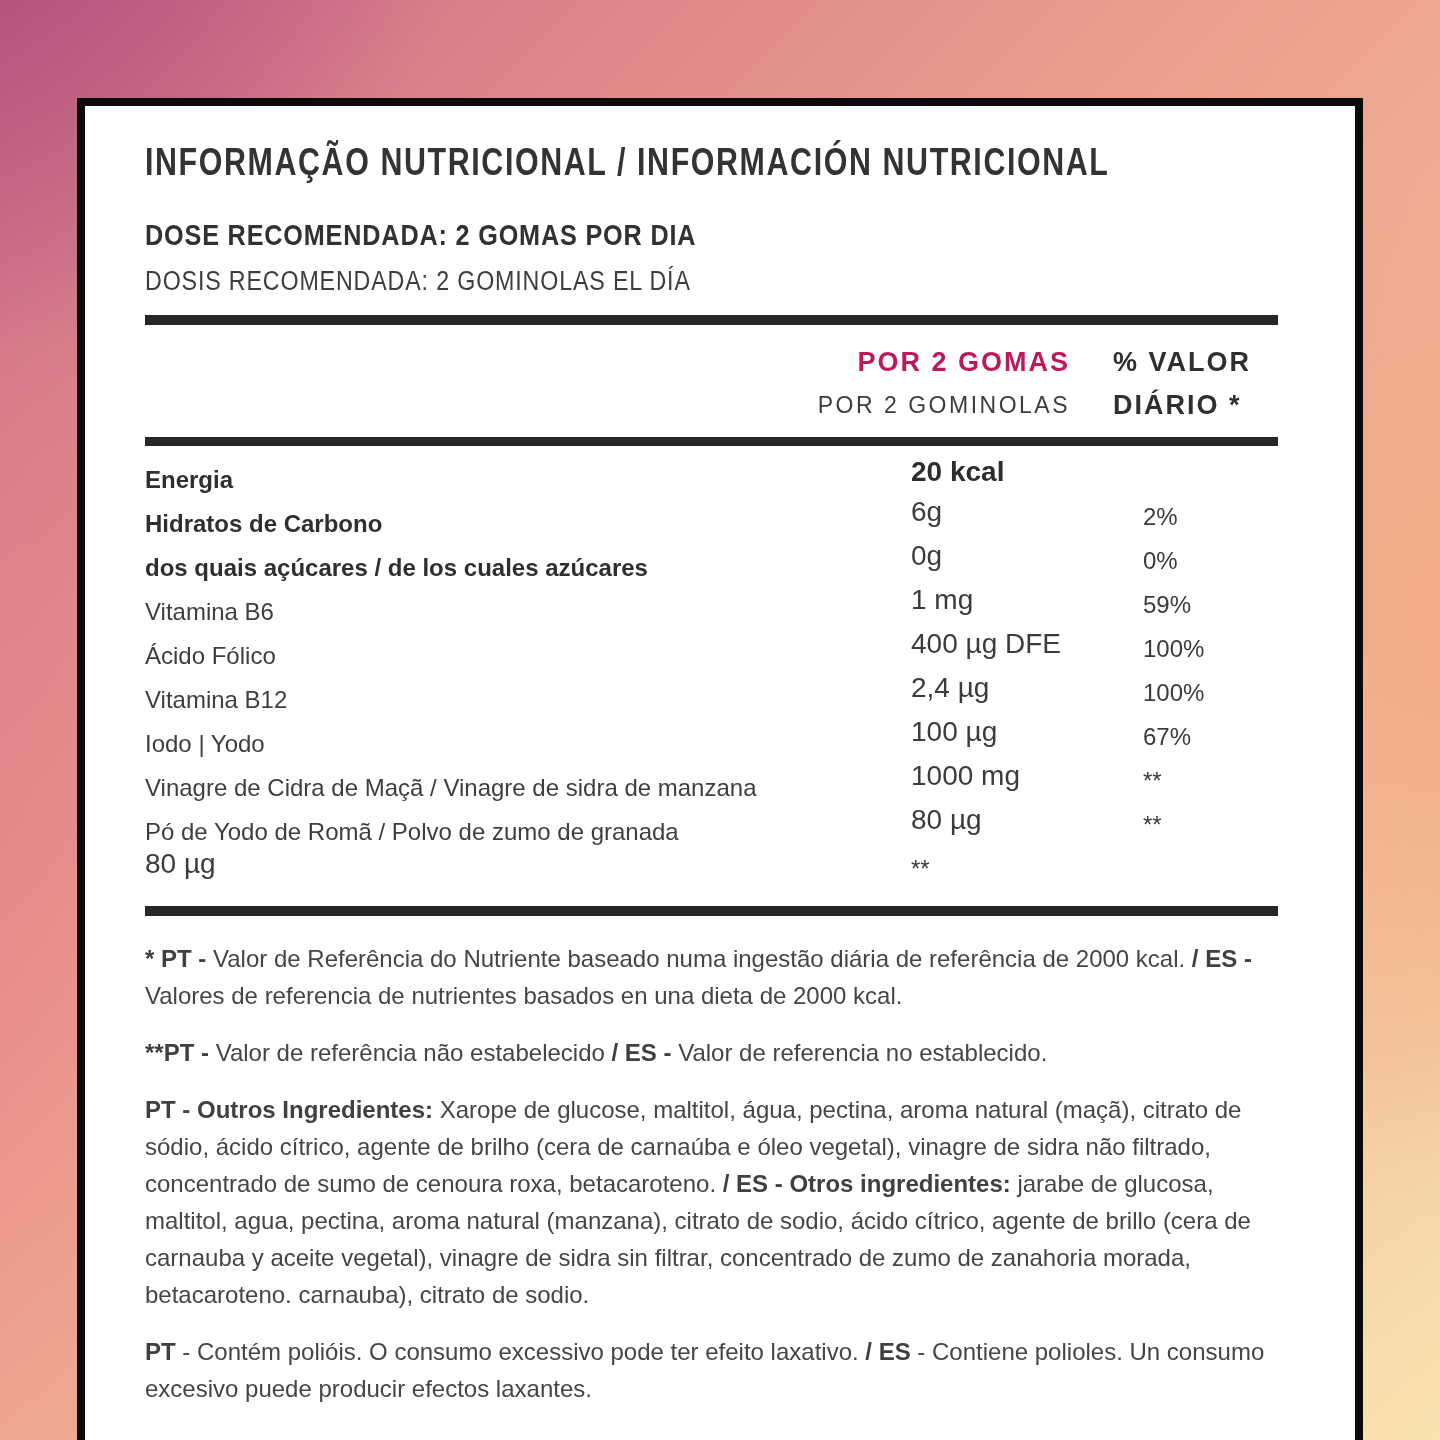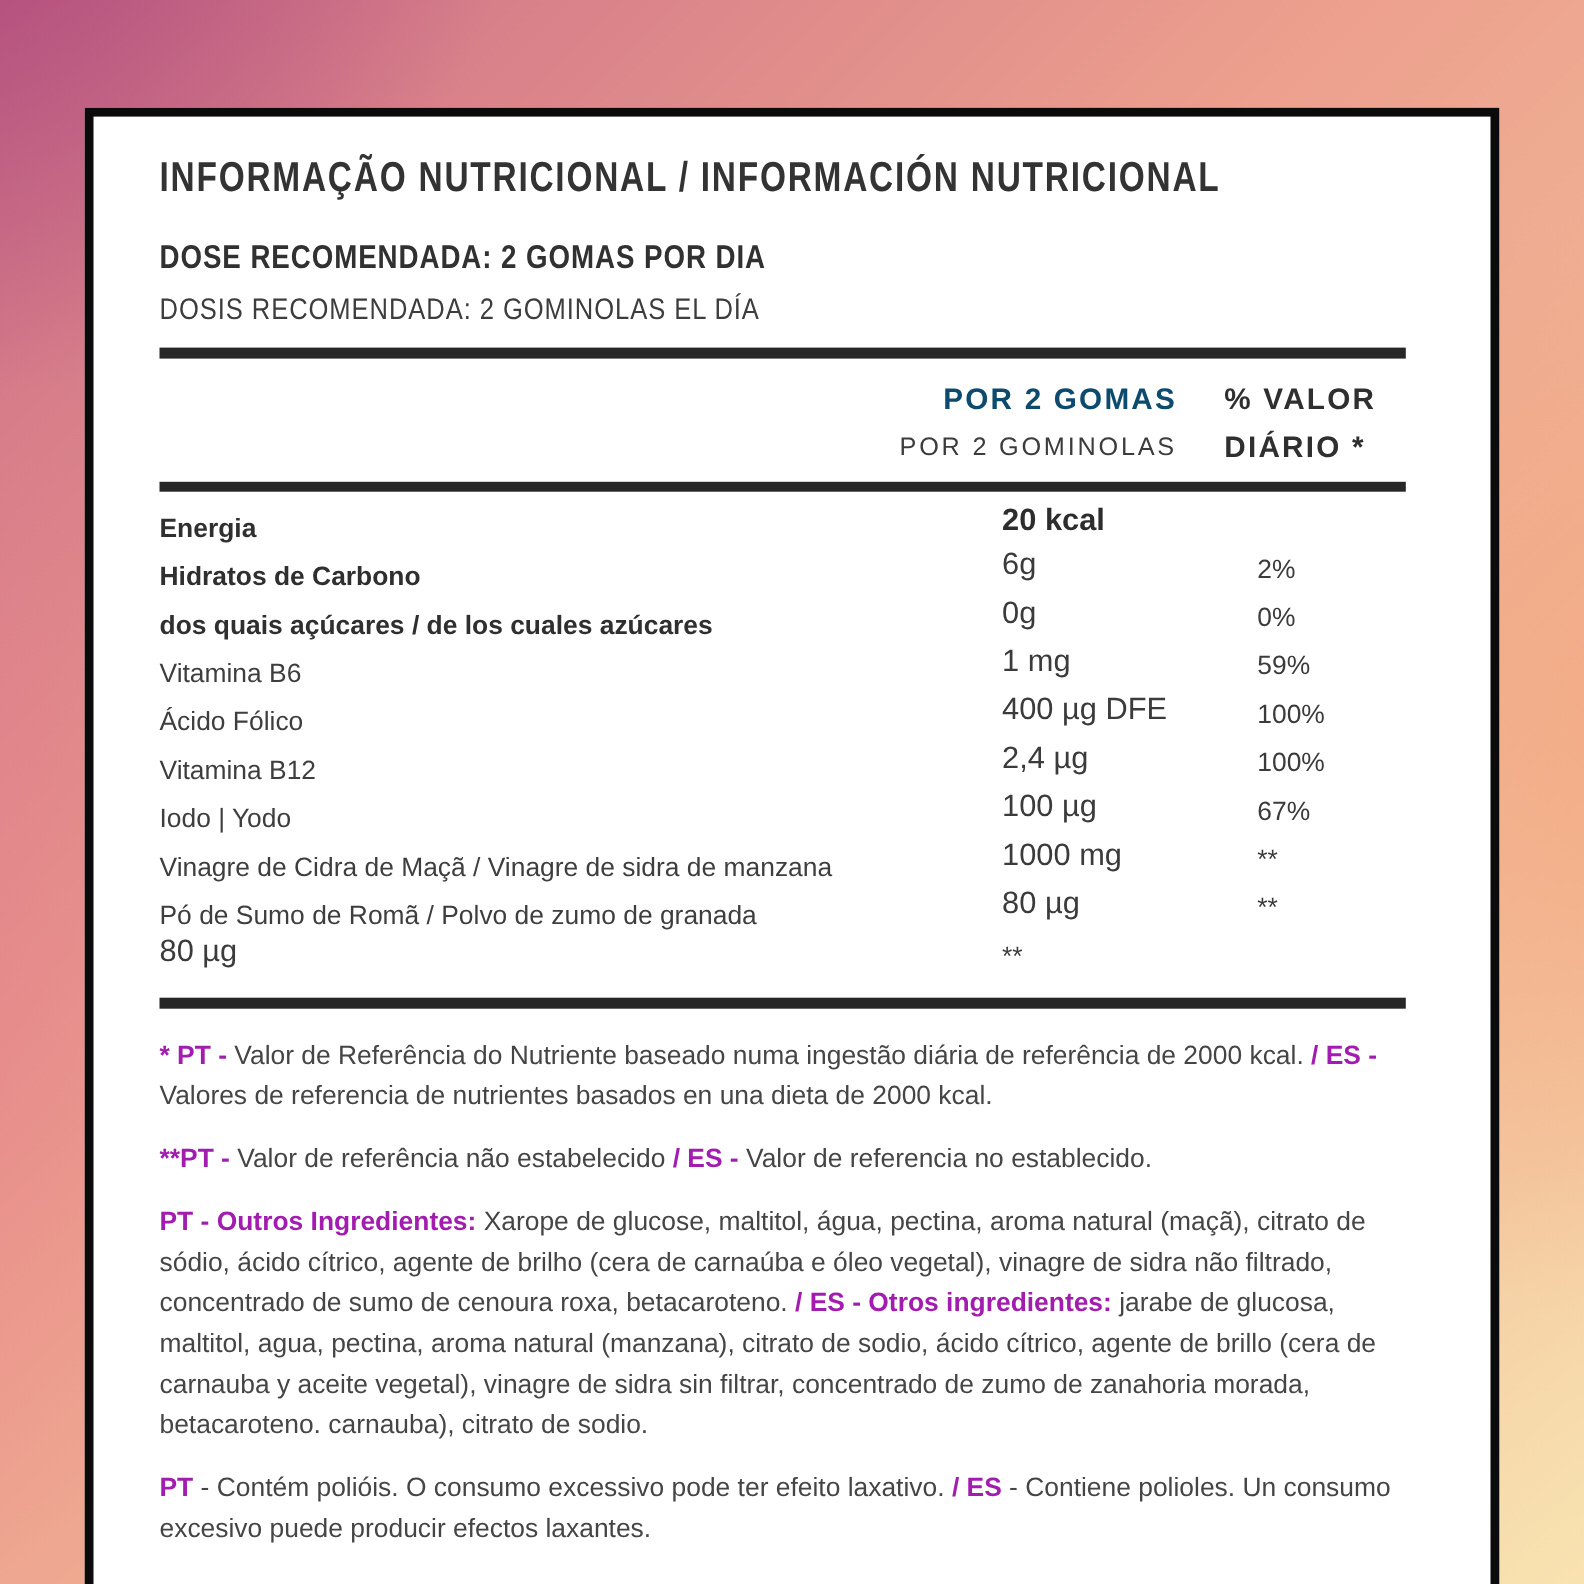--- a/index.html
+++ b/index.html
@@ -42,35 +42,35 @@
   .dose-es .cond {
     font-size: 27px; letter-spacing: 1px; color: #3d3d3d;
     transform: scaleX(0.86);
   }
   .rule { height: 10px; background: #272727; }
   .rule.thin { height: 9px; }
   .rule.r1 { margin-top: 14px; }
   .rule.r3 { margin-top: 0px; }
   .cols { position: relative; height: 112px; }
   .col-amt { position: absolute; right: 208px; top: 22px; text-align: right; }
-  .col-amt .l1 { font-weight: bold; font-size: 27px; letter-spacing: 2px; color: #0c4a6e; }
+  .col-amt .l1 { font-weight: bold; font-size: 27px; letter-spacing: 2px; color: #be185d; }
   .col-amt .l2 { font-size: 23px; letter-spacing: 2.5px; color: #3c3c3c; margin-top: 14px; }
   .col-dv  { position: absolute; left: 968px; top: 22px; }
   .col-dv div { font-weight: bold; font-size: 27px; letter-spacing: 2px; color: #2f2f2f; }
   .col-dv .l2 { margin-top: 12px; }
   .tbl { padding: 12px 0 8px; }
   .trow { display: grid; grid-template-columns: 766px 232px 1fr; align-items: center; height: 44px; }
   .trow .lab { font-size: 24px; color: #3e3e3e; white-space: nowrap; }
   .trow.bold .lab { font-weight: bold; color: #2f2f2f; }
   .trow .amt { font-size: 28px; color: #3b3b3b; position: relative; top: -12px; white-space: nowrap; }
   .trow.first .amt { font-weight: bold; color: #2d2d2d; top: -8px; }
   .trow .dv { font-size: 24px; color: #3b3b3b; position: relative; top: -7px; white-space: nowrap; }
   .fnote { font-size: 24px; line-height: 37px; color: #454545; margin-top: 20px; }
   .fnote.p1 { margin-top: 24px; }
-  .b { font-weight: bold; color: #a21caf; }
+  .b { font-weight: bold; color: #404040; }
 </style>
 </head>
 <body>
 
 <div class="card">
 
   <div class="title">
     <span class="cond">INFORMAÇÃO NUTRICIONAL / INFORMACIÓN NUTRICIONAL</span>
   </div>
 
@@ -131,21 +131,21 @@
       <span class="lab">Iodo | Yodo</span>
       <span class="amt">100 µg</span>
       <span class="dv">67%</span>
     </div>
     <div class="trow">
       <span class="lab">Vinagre de Cidra de Maçã / Vinagre de sidra de manzana</span>
       <span class="amt">1000 mg</span>
       <span class="dv">**</span>
     </div>
     <div class="trow">
-      <span class="lab">Pó de Sumo de Romã / Polvo de zumo de granada</span>
+      <span class="lab">Pó de Yodo de Romã / Polvo de zumo de granada</span>
       <span class="amt">80 µg</span>
       <span class="dv">**</span>
     </div>
     <div class="trow">
       <span class="amt">80 µg</span>
       <span class="dv">**</span>
     </div>
   </div>
 
   <div class="rule r3"></div>

